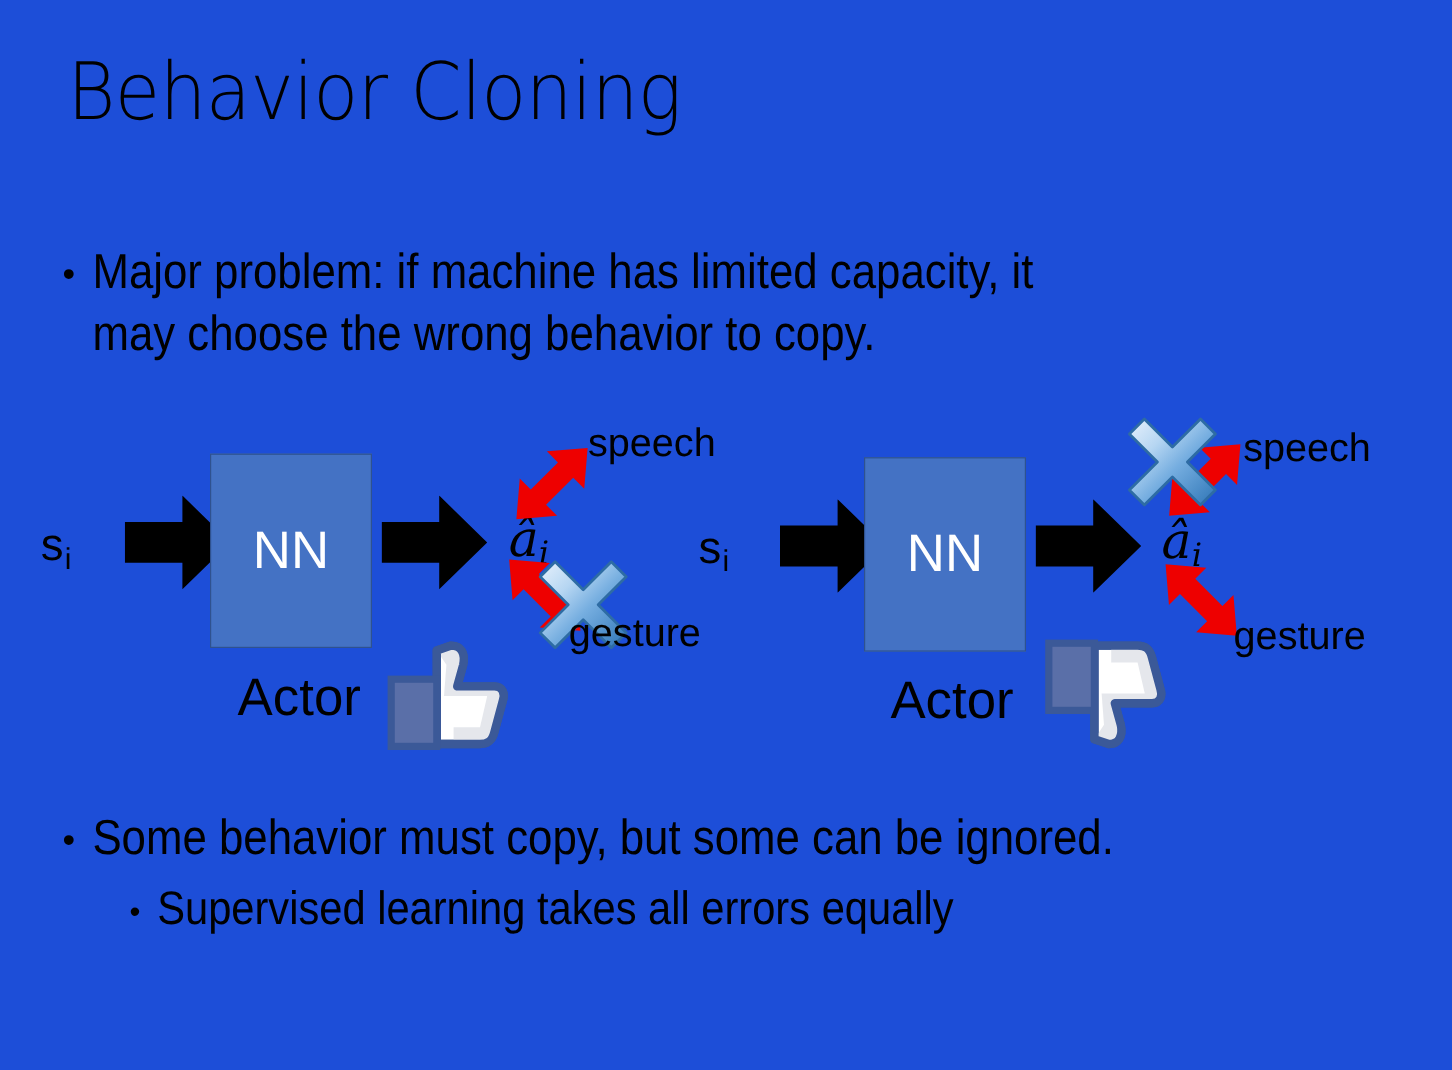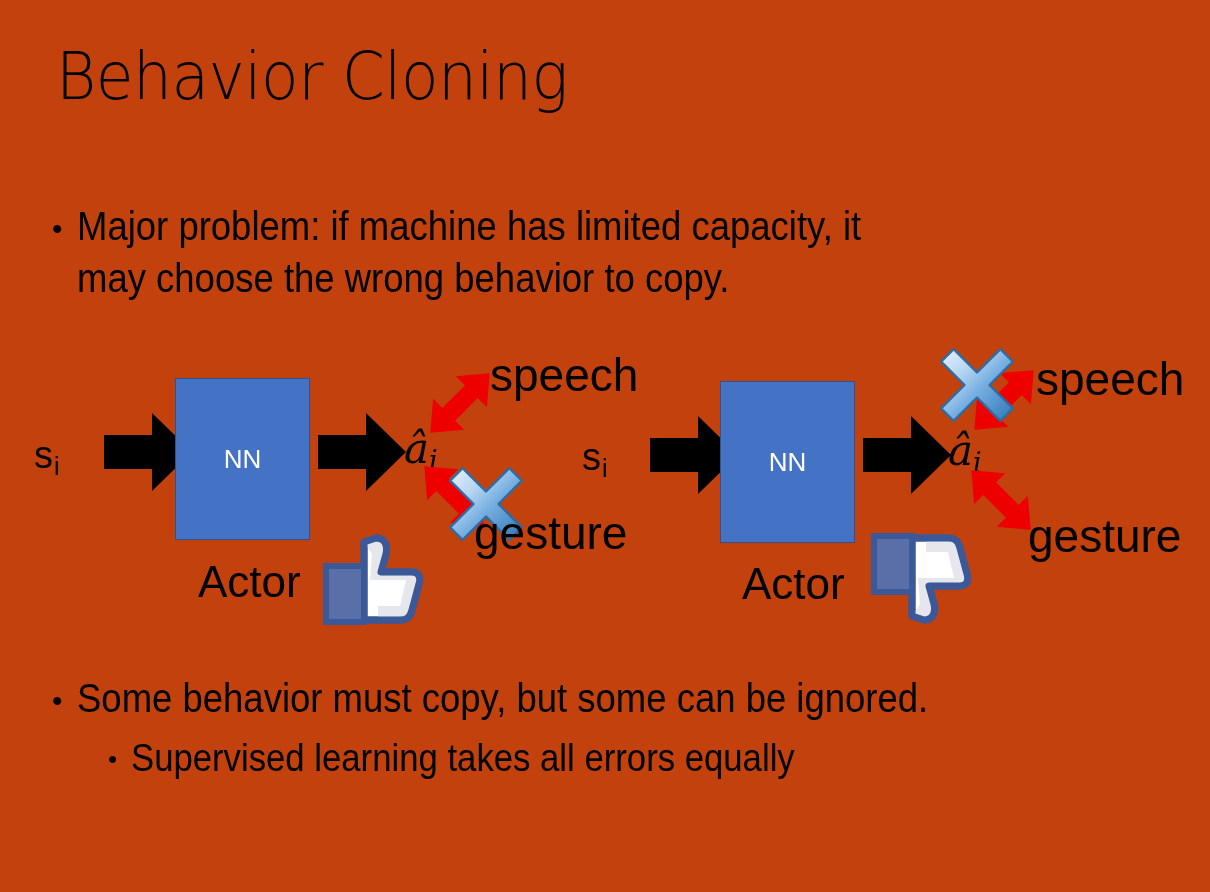--- a/index.html
+++ b/index.html
@@ -12,21 +12,21 @@
     height: 892px;
     position: relative;
     overflow: hidden;
     font-family: "Liberation Sans", sans-serif;
     color: #000000;
   }
 
   .slide {
     position: absolute;
     inset: 0;
-    background: #c2410c;
+    background: #1d4ed8;
   }
 
   
   .slide-title {
     position: absolute;
     left: 56px;
     top: 42px;
     font-family: "DejaVu Sans", sans-serif;
     font-weight: 300;
     font-size: 66px;
@@ -95,21 +95,21 @@
     position: absolute;
     background: #4472C4;
     border: 1px solid #2F528F;
     display: flex;
     align-items: center;
     justify-content: center;
   }
   .nn-box-label {
     color: #ffffff;
     font-family: "Liberation Sans", sans-serif;
-    font-size: 26px;
+    font-size: 44px;
     line-height: 1;
   }
 
   .actor-label {
     position: absolute;
     font-family: "Liberation Sans", sans-serif;
     font-size: 44px;
     color: #000;
     line-height: 1;
     white-space: nowrap;
@@ -121,34 +121,35 @@
   .thumb       { position: absolute; }
 
   .action-label {
     position: absolute;
     font-family: "DejaVu Serif", serif;
     font-style: italic;
     font-size: 42px;
     color: #000;
     line-height: 1;
     white-space: nowrap;
+    margin-left: 20px;
   }
   .action-label .hat {
     position: relative;
   }
   .action-label .sub {
     font-size: 27px;
     vertical-align: -0.25em;
     font-style: italic;
   }
 
   .out-label {
     position: absolute;
     font-family: "Liberation Sans", sans-serif;
-    font-size: 46px;
+    font-size: 33px;
     color: #000;
     line-height: 1;
     white-space: nowrap;
   }
 </style>
 </head>
 <body>
 
 <div class="slide">
 

